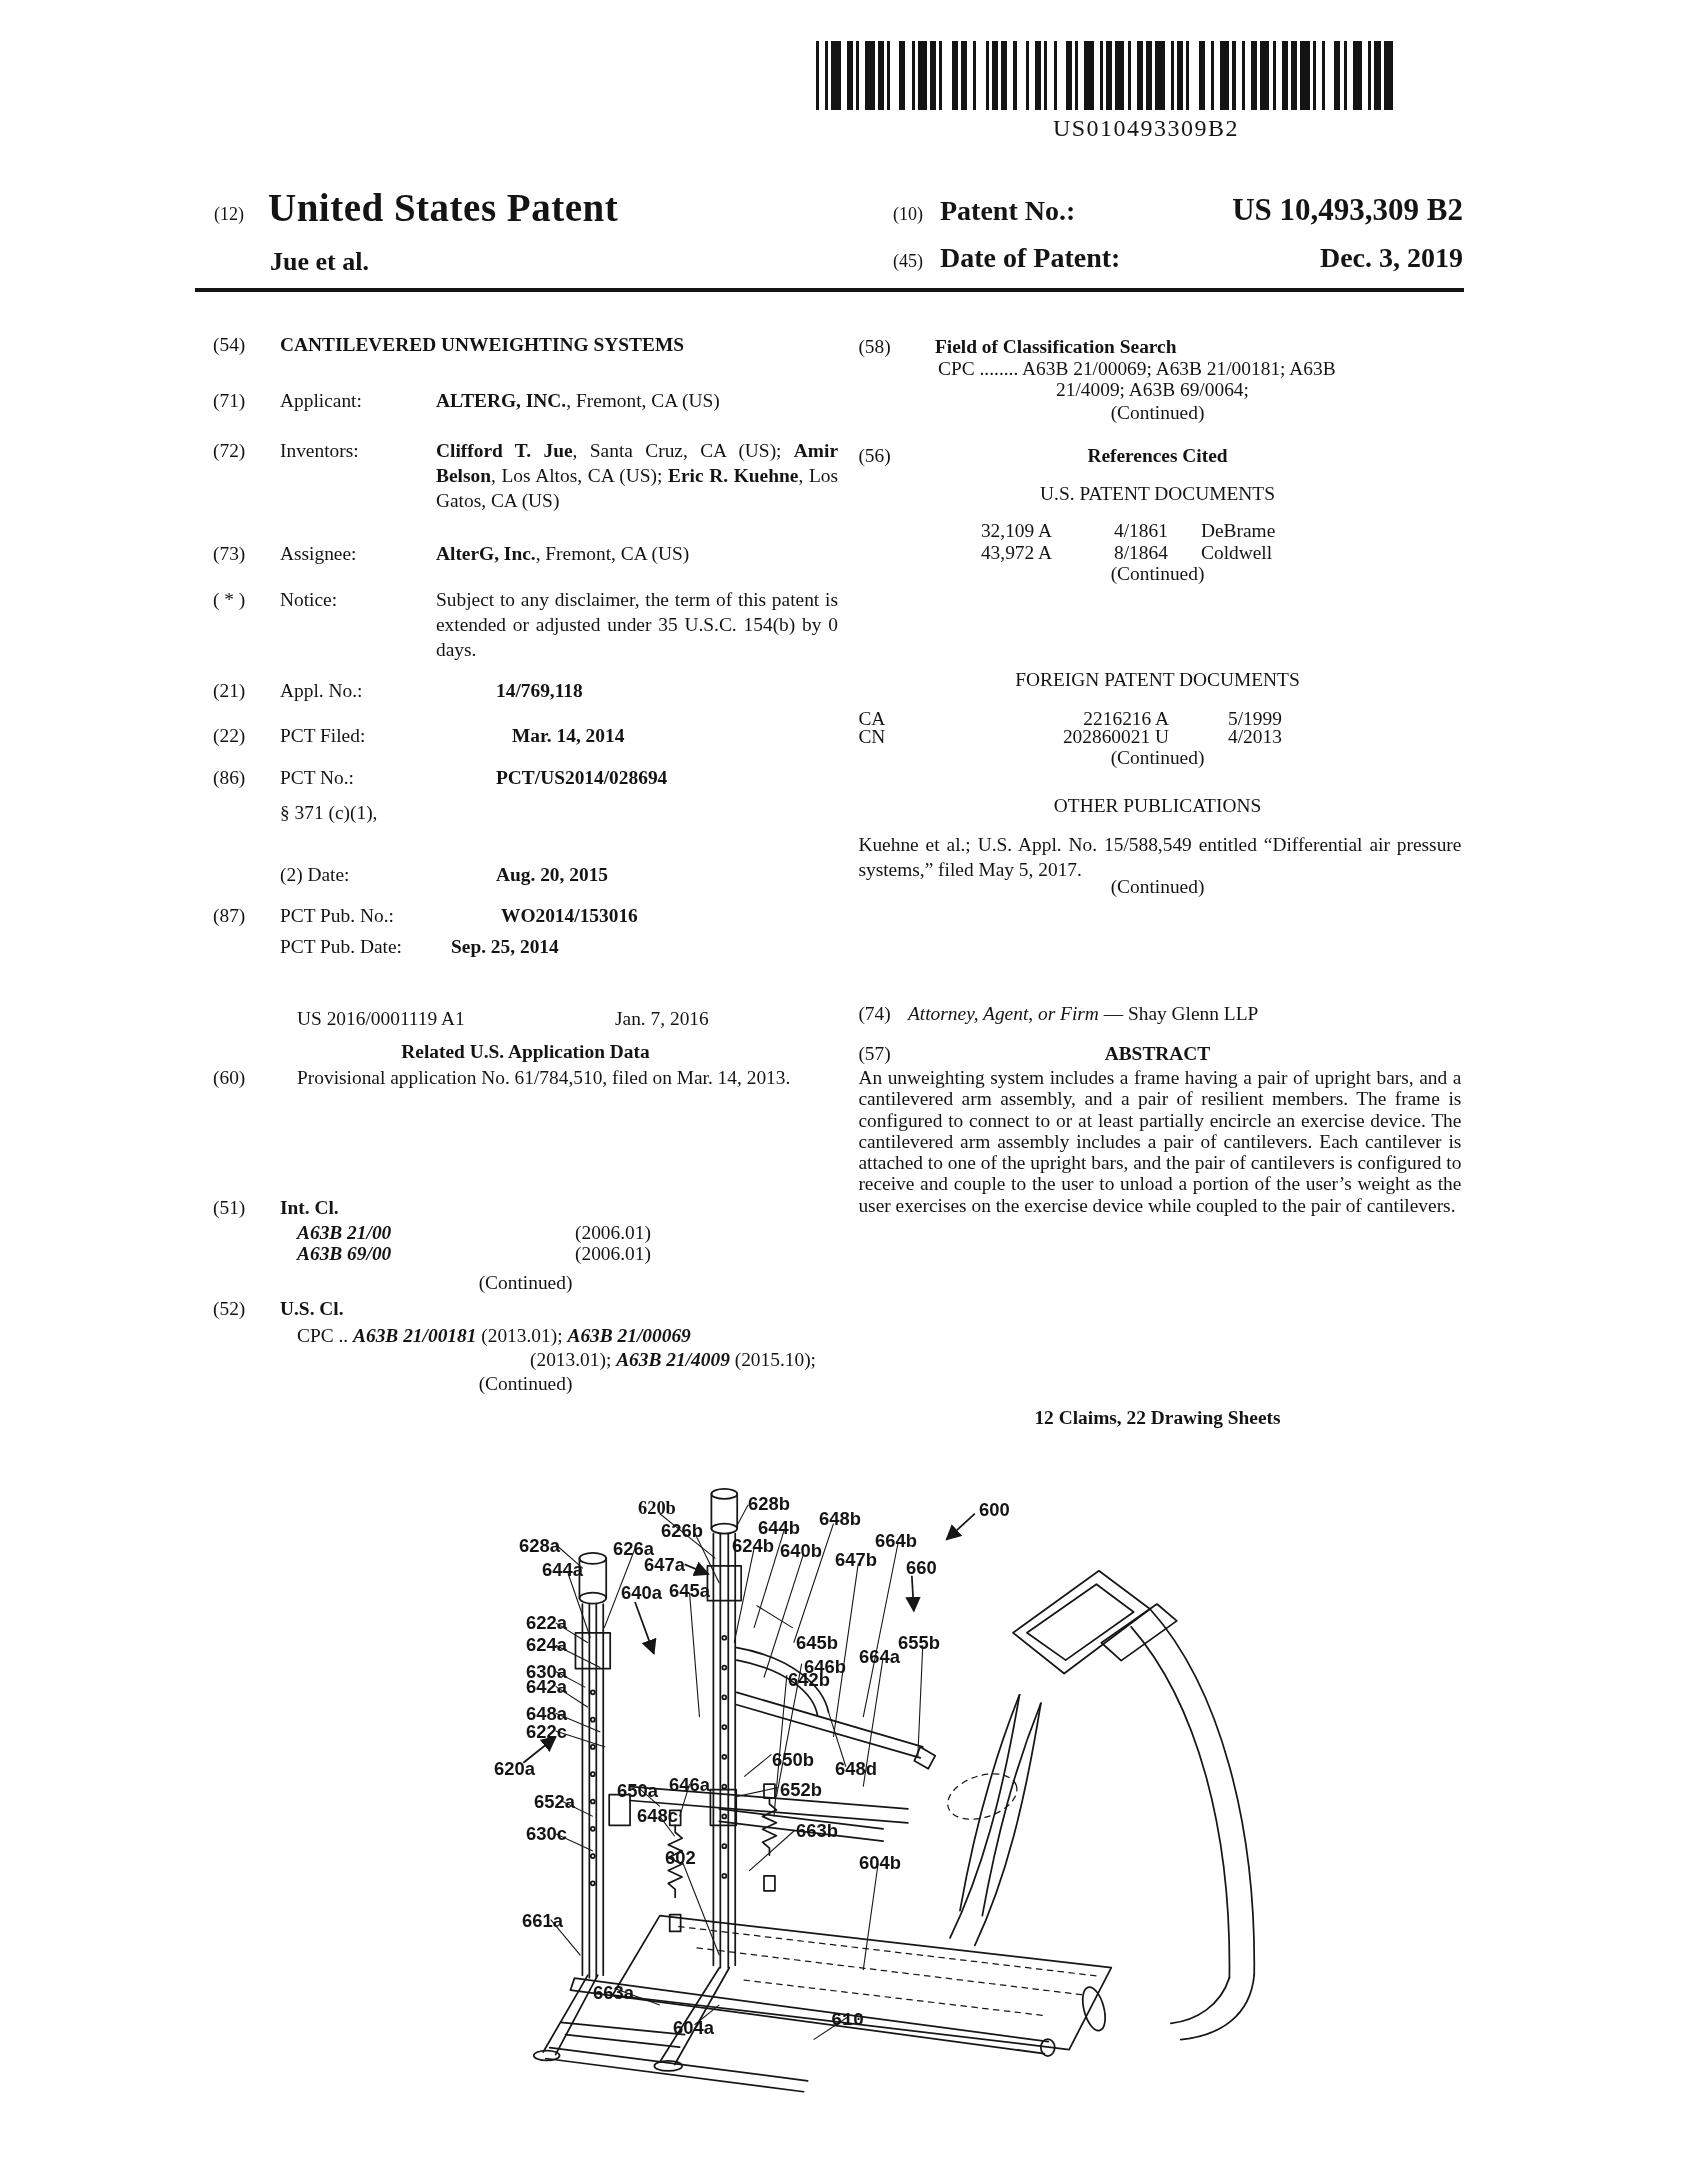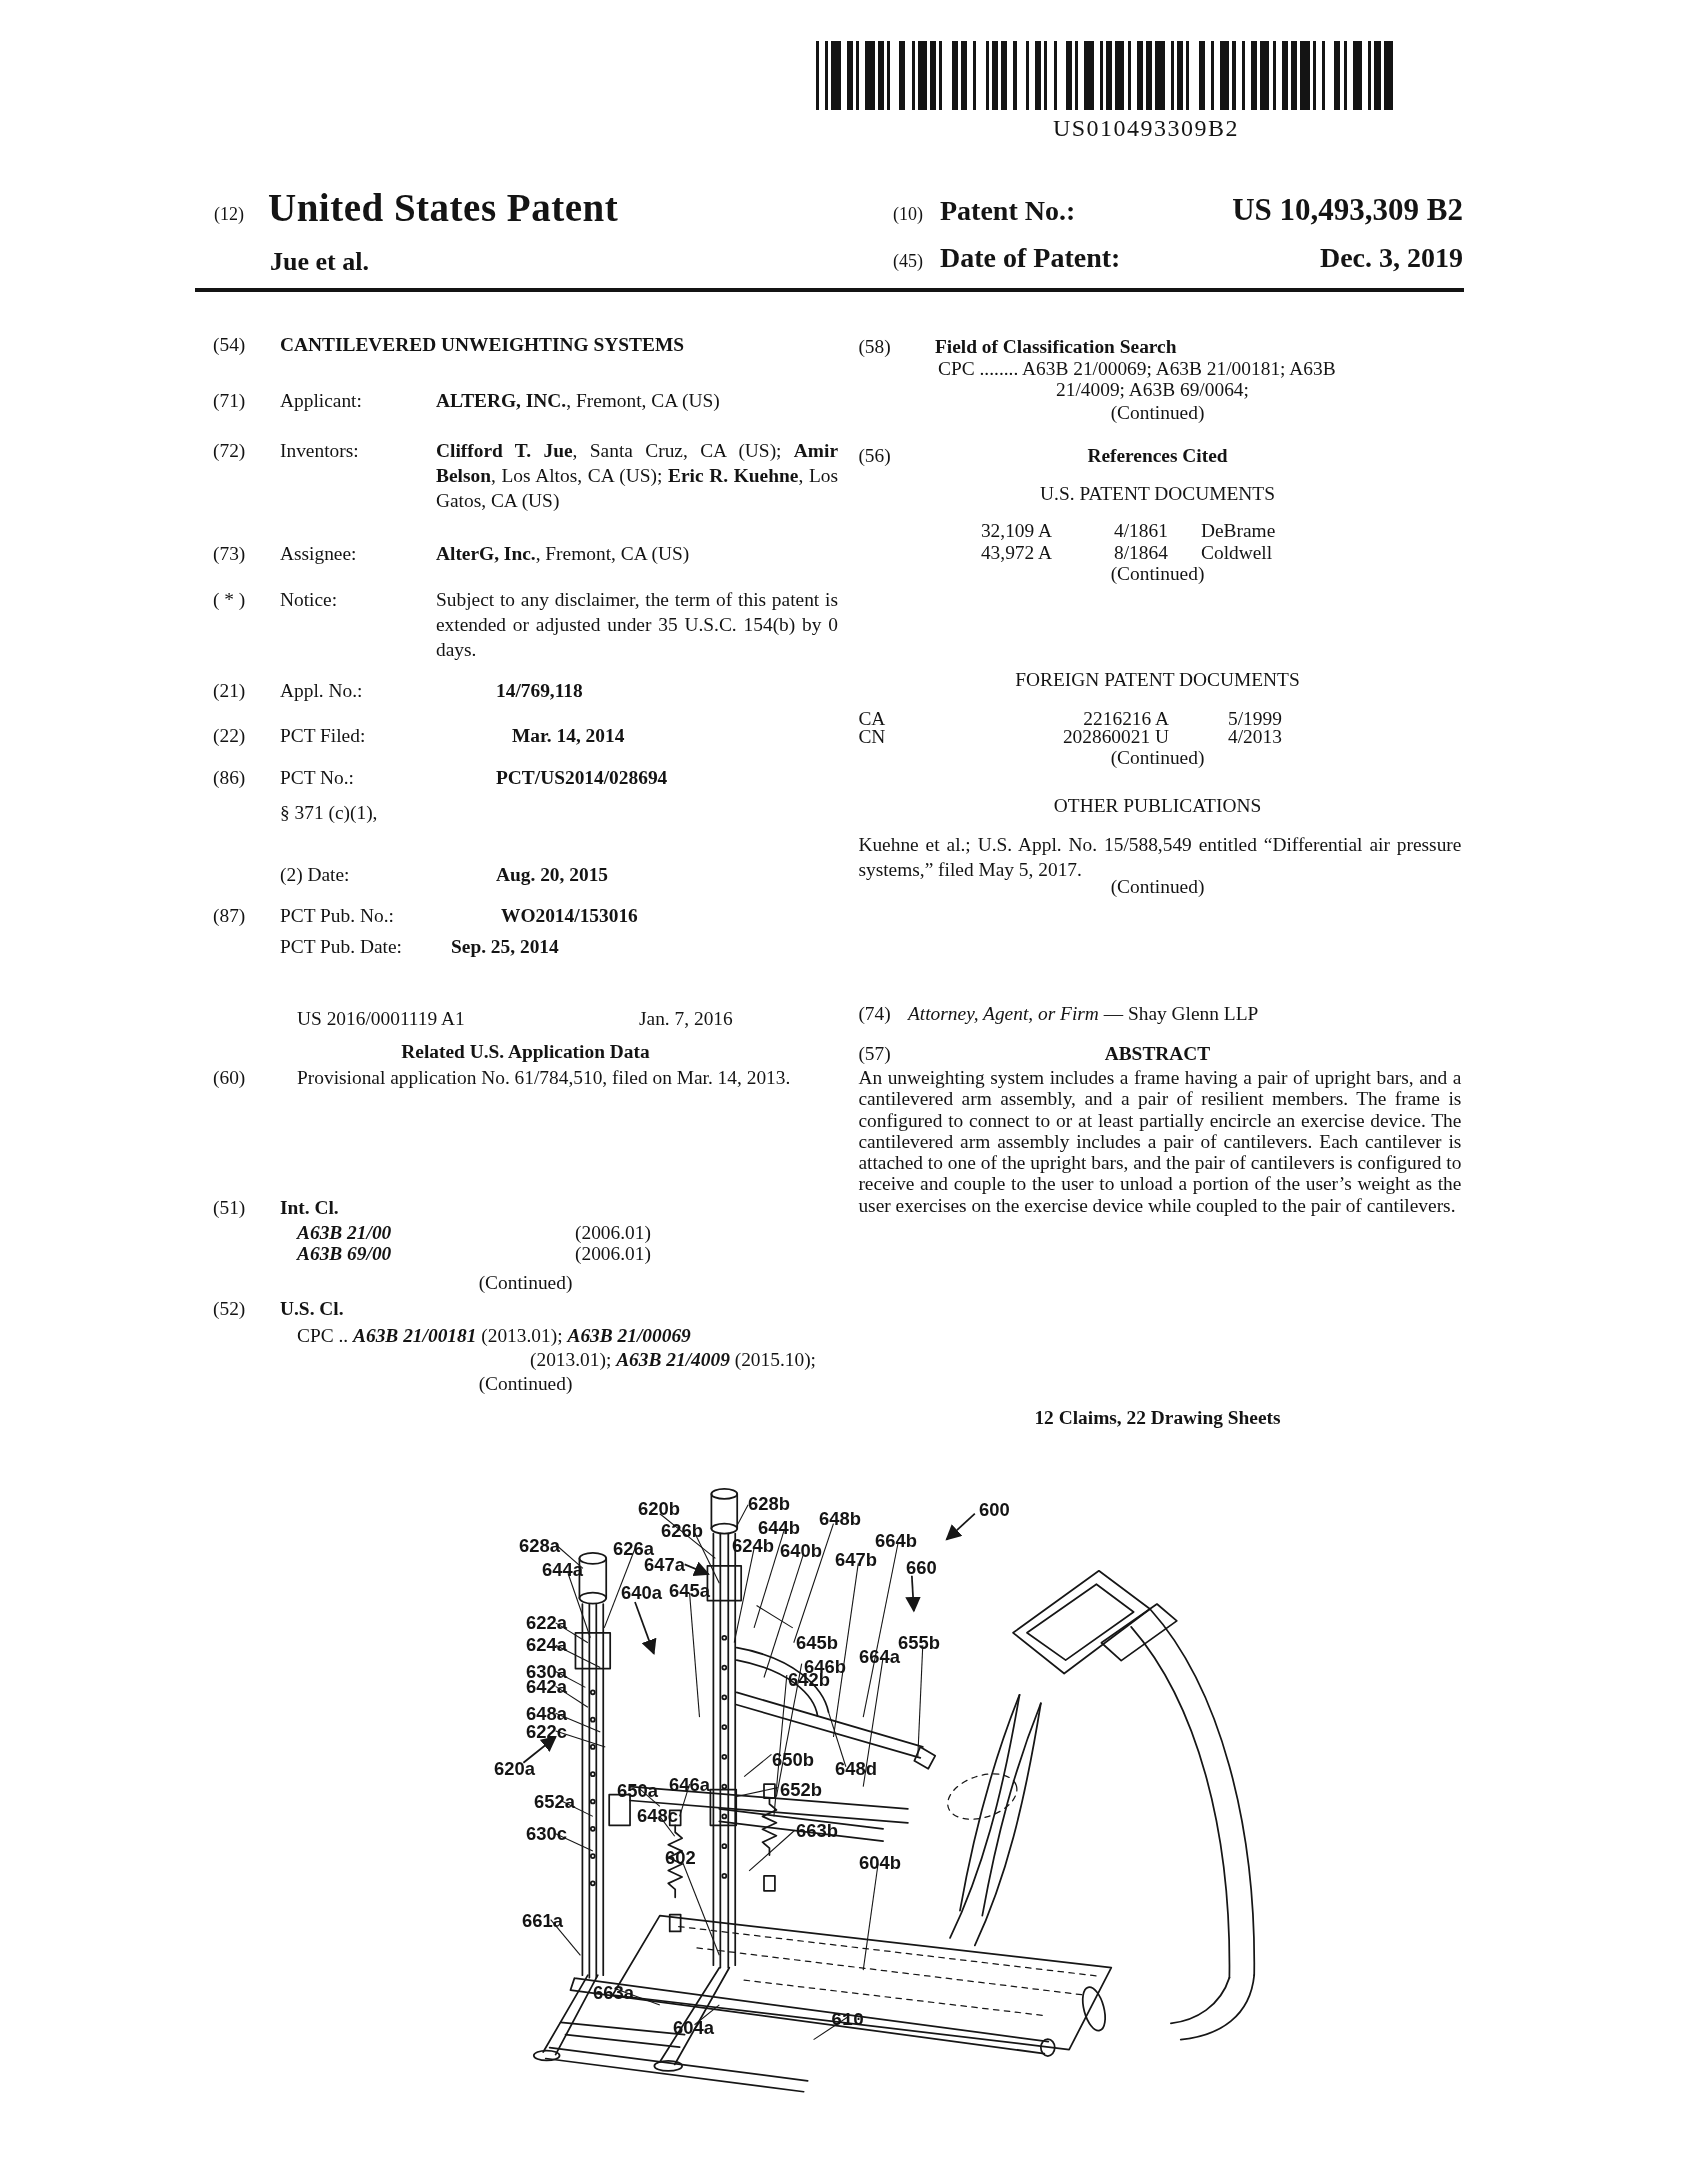--- a/index.html
+++ b/index.html
@@ -235,21 +235,21 @@
     <span class="code">(87)</span>
     <span class="lab">PCT Pub. No.:</span>
     <span class="val" style="left:288px">WO2014/153016</span>
   </div>
   <div class="row" style="top:607px">
     <span class="lab">PCT Pub. Date:</span>
     <span class="val" style="left:238px">Sep. 25, 2014</span>
   </div>
   <div class="row" style="top:679px">
     <span style="position:absolute;left:84px">US 2016/0001119 A1</span>
-    <span style="position:absolute;left:426px">Jan. 7, 2016</span>
+    <span style="position:absolute;left:402px">Jan. 7, 2016</span>
   </div>
   <div class="row" style="top:712px">
     <span class="center bold">Related U.S. Application Data</span>
   </div>
   <div class="row wrap" style="top:738px">
     <span class="code">(60)</span>
     <div style="padding-left:84px" class="just">Provisional application No. 61/784,510, filed on Mar. 14, 2013.</div>
   </div>
   <div class="row" style="top:868px">
     <span class="code">(51)</span>
@@ -474,21 +474,21 @@
       <line x1="420" y1="1100" x2="470" y2="1060" stroke="#161616" stroke-width="2.2"></line>
       <line x1="728" y1="1085" x2="660" y2="1130" stroke="#161616" stroke-width="2.2"></line>
       <line x1="985" y1="70" x2="928" y2="122" stroke="#161616" stroke-width="3.5" marker-end="url(#ahead)"></line>
       <line x1="858" y1="195" x2="862" y2="266" stroke="#161616" stroke-width="3.5" marker-end="url(#ahead)"></line>
       <line x1="75" y1="572" x2="140" y2="520" stroke="#161616" stroke-width="3.5" marker-end="url(#ahead)"></line>
       <line x1="400" y1="172" x2="448" y2="192" stroke="#161616" stroke-width="3.5" marker-end="url(#ahead)"></line>
       <line x1="300" y1="248" x2="338" y2="352" stroke="#161616" stroke-width="3.5" marker-end="url(#ahead)"></line>
     </svg>
   <div id="figure-layer">
       <div class="fig-label" style="left: 493px; top: 20px;">600</div>
-      <div class="fig-label" style="left: 152px; top: 19px;">620b</div>
+      <div class="fig-label" style="left: 152px; top: 19px; font-family: Liberation Serif, serif;">620b</div>
       <div class="fig-label" style="left: 262px; top: 14px;">628b</div>
       <div class="fig-label" style="left: 175px; top: 41px;">626b</div>
       <div class="fig-label" style="left: 272px; top: 38px;">644b</div>
       <div class="fig-label" style="left: 333px; top: 29px;">648b</div>
       <div class="fig-label" style="left: 33px; top: 56px;">628a</div>
       <div class="fig-label" style="left: 127px; top: 59px;">626a</div>
       <div class="fig-label" style="left: 246px; top: 56px;">624b</div>
       <div class="fig-label" style="left: 294px; top: 61px;">640b</div>
       <div class="fig-label" style="left: 389px; top: 51px;">664b</div>
       <div class="fig-label" style="left: 56px; top: 80px;">644a</div>

